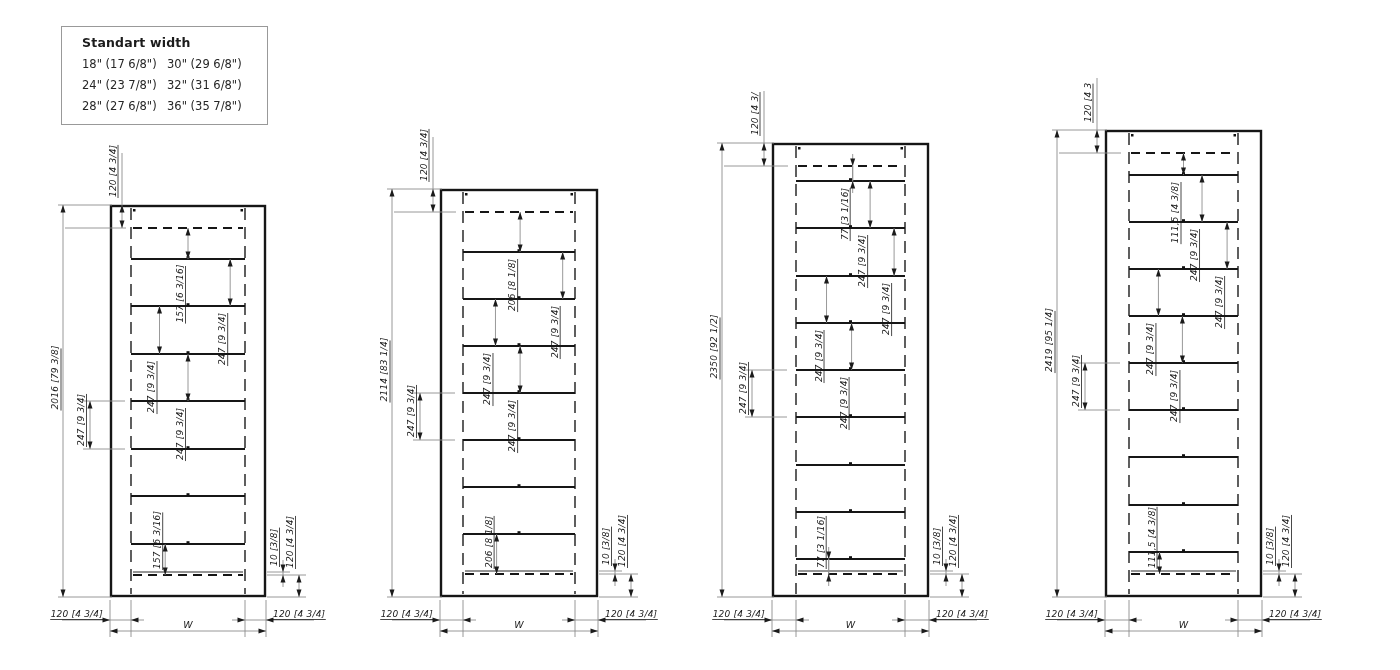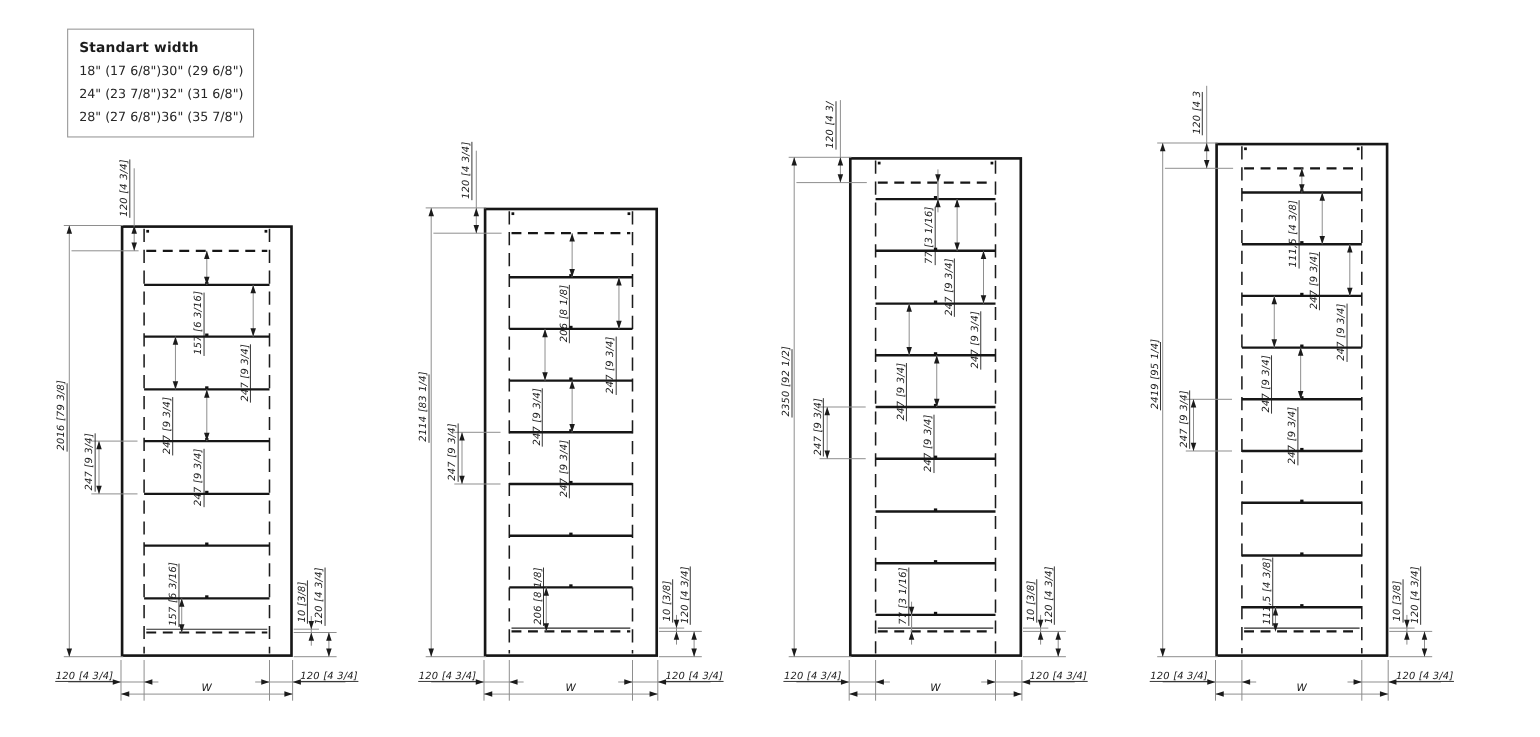--- a/index.html
+++ b/index.html
@@ -1,20 +1,20 @@
 <!DOCTYPE html>
 <html><head>
 <meta charset="utf-8">
 <style>
   *{margin:0;padding:0;box-sizing:border-box}
   html,body{background:#fff}
   body{font-family:"DejaVu Sans",sans-serif}
   .canvas{position:relative;width:1400px;height:670px;background:#fff;overflow:hidden}
-  .legend{position:absolute;left:61px;top:26px;width:170px;border:1px solid #999;
-          background:#fff;padding:8px 10px 7px 10px}
+  .legend{position:absolute;left:61px;top:26px;width:207px;border:1px solid #999;
+          background:#fff;padding:8px 10px 7px 20px}
   .legend-title{font-weight:bold;font-size:12.5px;color:#1c1c1c;letter-spacing:.2px;margin-bottom:4px}
   .legend-row{display:flex;font-size:11.5px;color:#262626;line-height:21px}
   .legend-cell{width:85px;white-space:nowrap}
   svg{position:absolute;left:0;top:0}
   .frame{fill:none;stroke:#161616;stroke-width:2.4}
   .shelf{stroke:#161616;stroke-width:2.2}
   .inner{stroke:#1c1c1c;stroke-width:1.4;stroke-dasharray:12 7}
   .hdash{stroke:#161616;stroke-width:2;stroke-dasharray:9 6}
   .thin{stroke:#2a2a2a;stroke-width:1}
   .dim{stroke:#8d8d8d;stroke-width:.9;fill:none}

